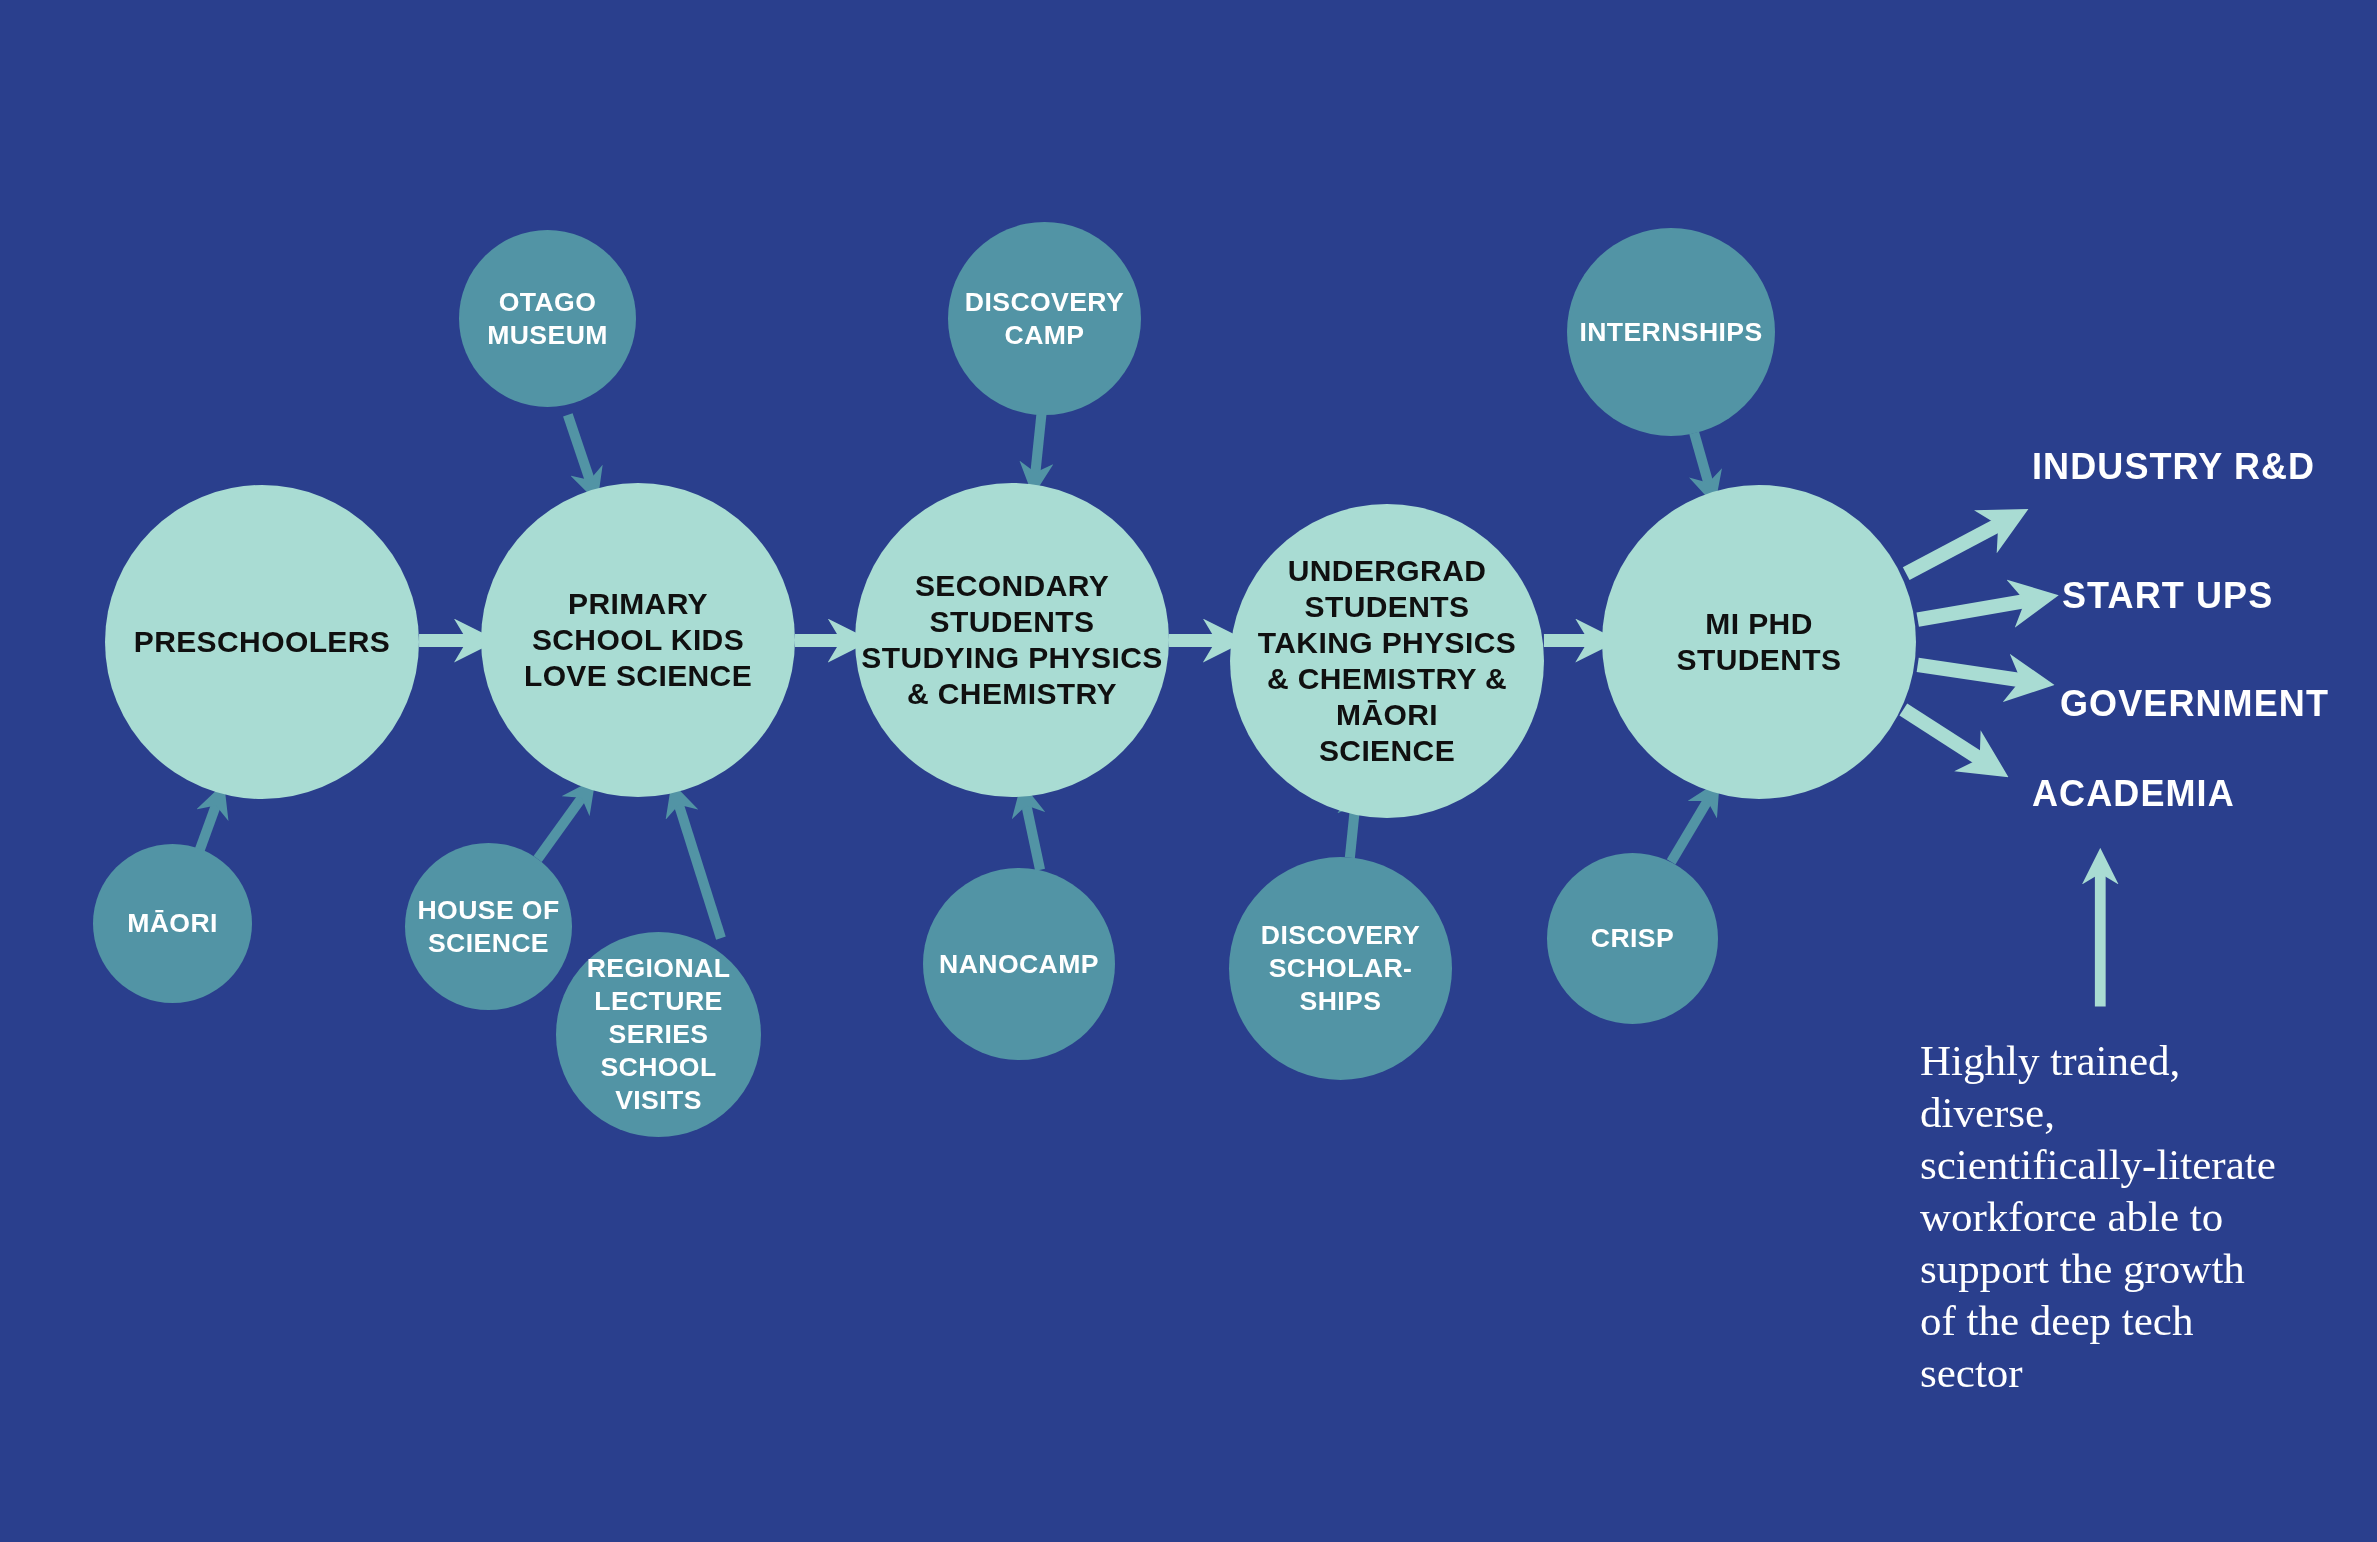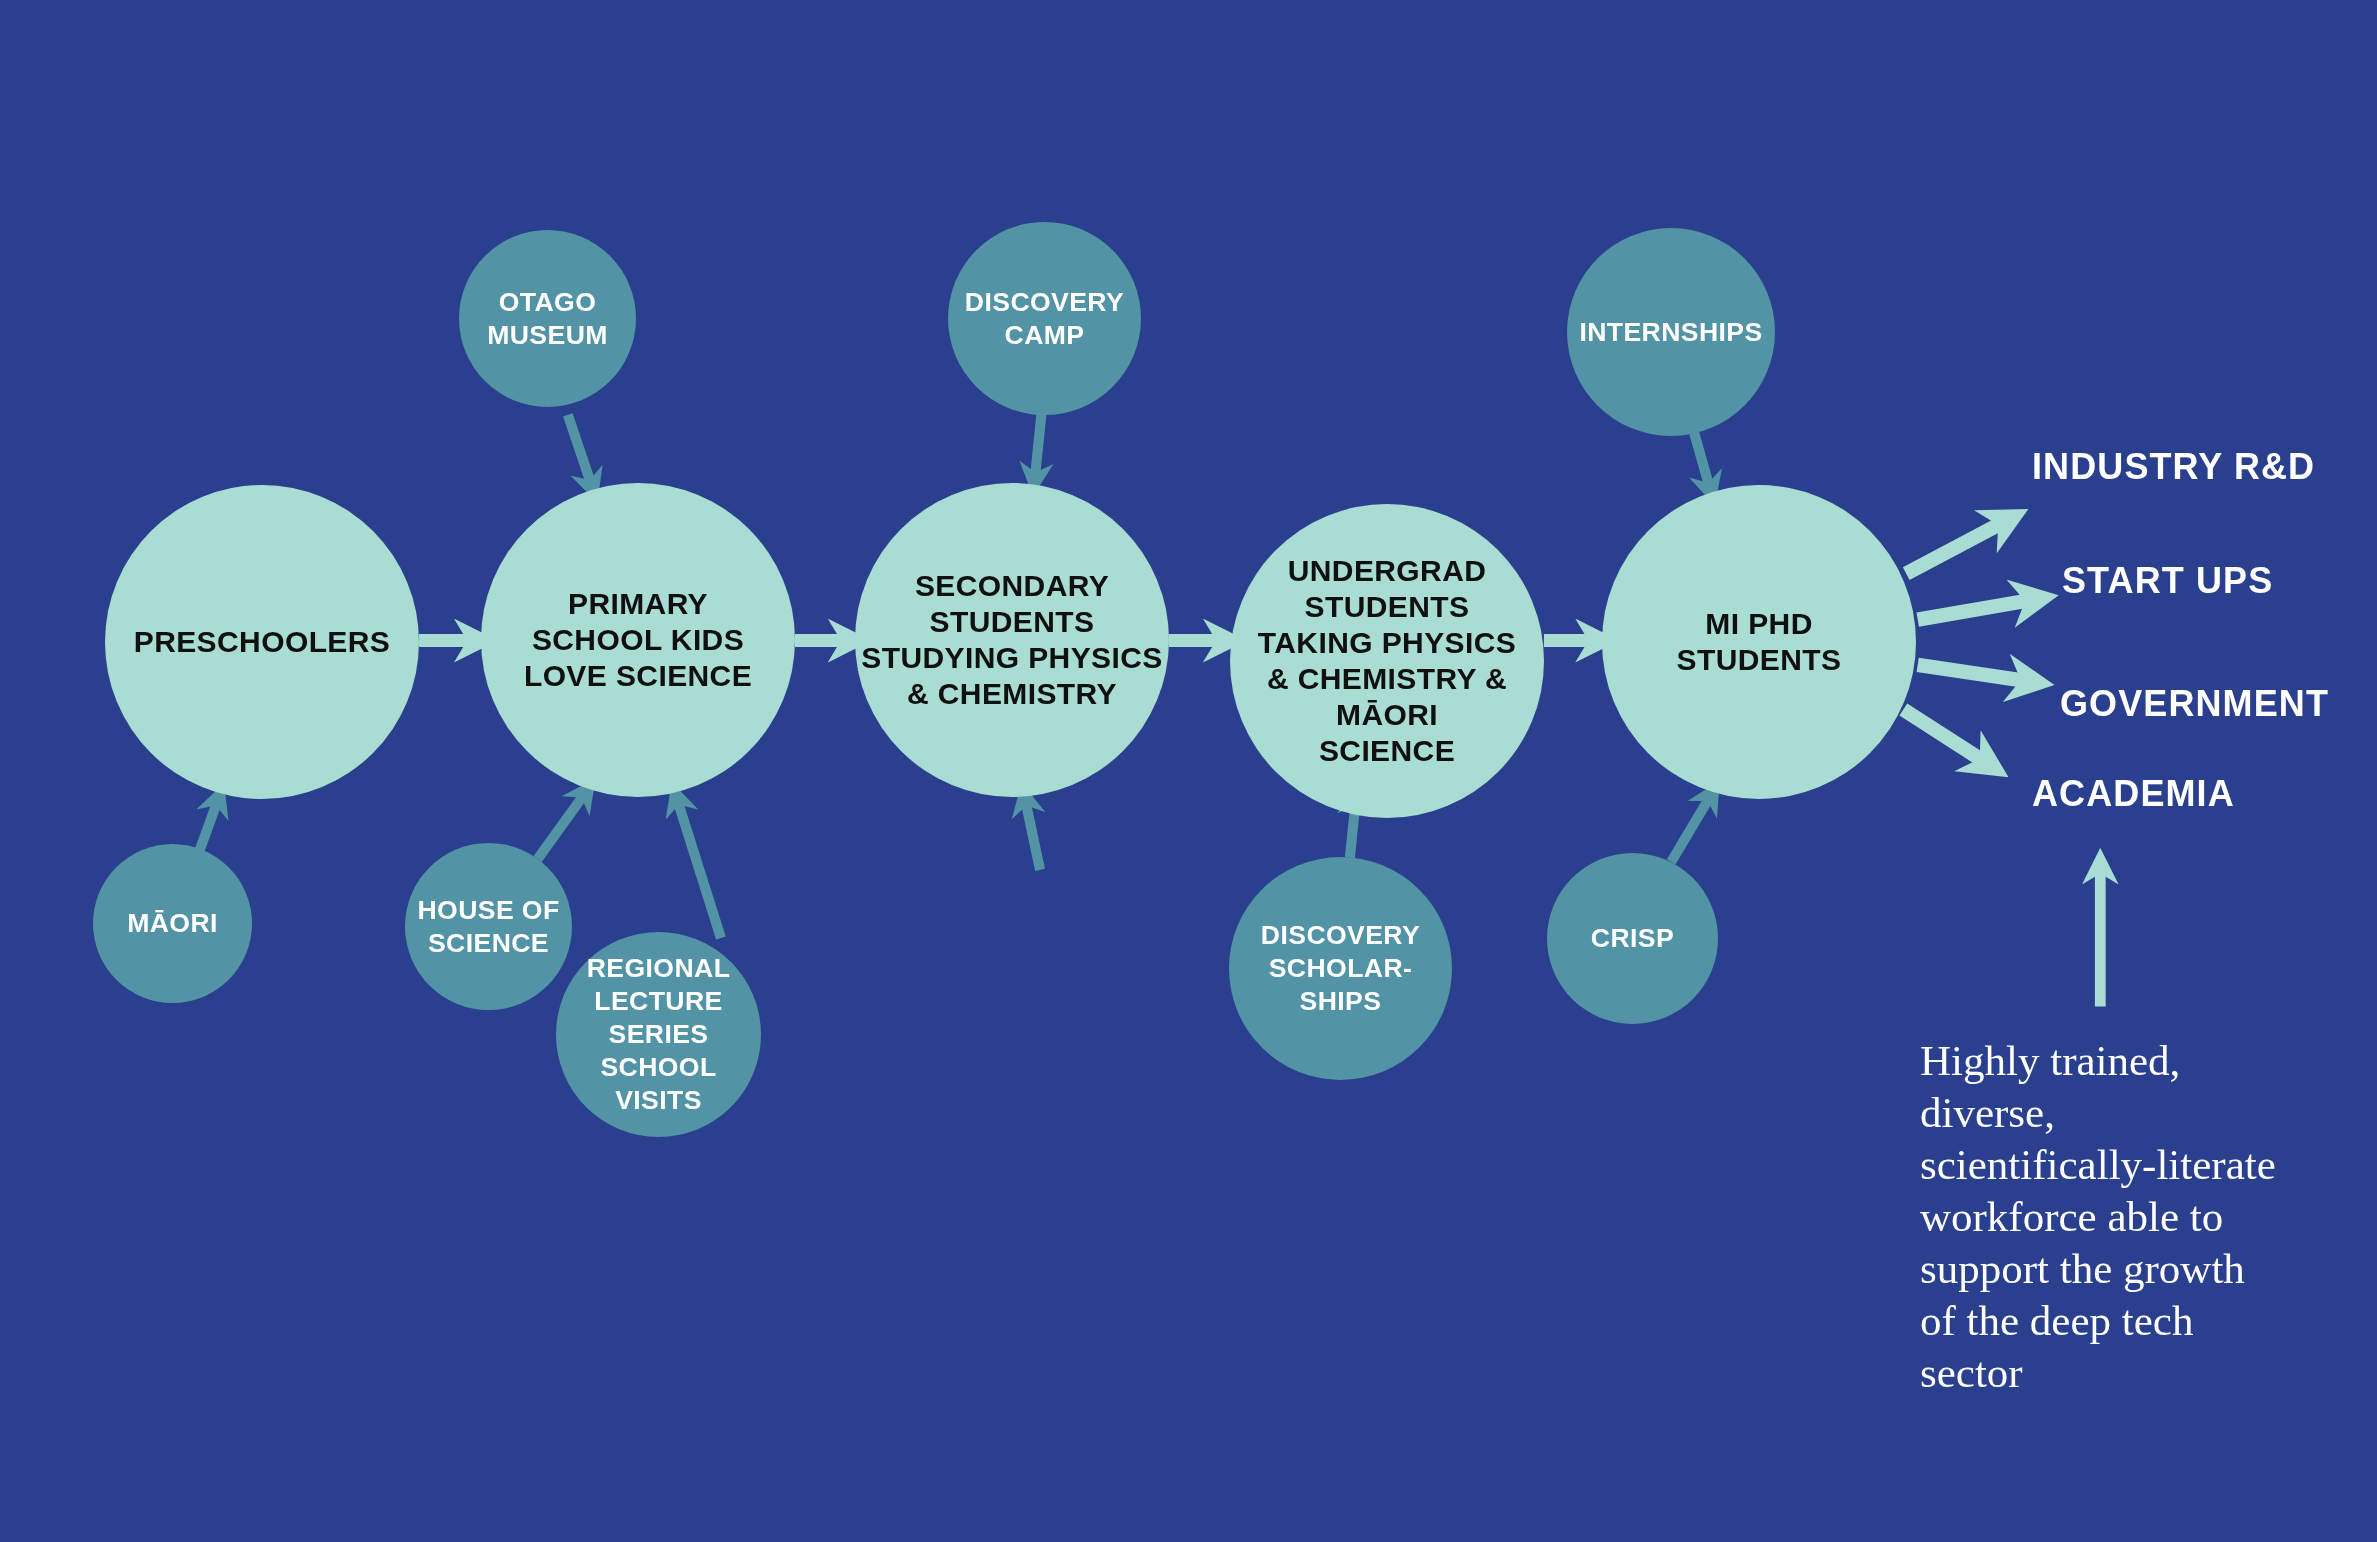--- a/index.html
+++ b/index.html
@@ -158,31 +158,34 @@
     <span>HOUSE OF
 SCIENCE</span>
   </div>
   <div class="circle program" style="left:556px;top:932px;width:205px;height:205px;">
     <span>REGIONAL
 LECTURE
 SERIES
 SCHOOL
 VISITS</span>
   </div>
+  <div class="circle program" style="left:923px;top:868px;width:192px;height:192px;">
+    <span>NANOCAMP</span>
+  </div>
   <div class="circle program" style="left:1229px;top:857px;width:223px;height:223px;">
     <span>DISCOVERY
 SCHOLAR-
 SHIPS</span>
   </div>
   <div class="circle program" style="left:1547px;top:853px;width:171px;height:171px;">
     <span>CRISP</span>
   </div>
 
   <div class="outcome" style="left:2032px;top:467px;">INDUSTRY R&amp;D</div>
-  <div class="outcome" style="left:2062px;top:581px;">START UPS</div>
+  <div class="outcome" style="left:2062px;top:596px;">START UPS</div>
   <div class="outcome" style="left:2060px;top:704px;">GOVERNMENT</div>
   <div class="outcome" style="left:2032px;top:794px;">ACADEMIA</div>
 
   <div class="summary">Highly trained,
 diverse,
 scientifically-literate
 workforce able to
 support the growth
 of the deep tech
 sector</div>

